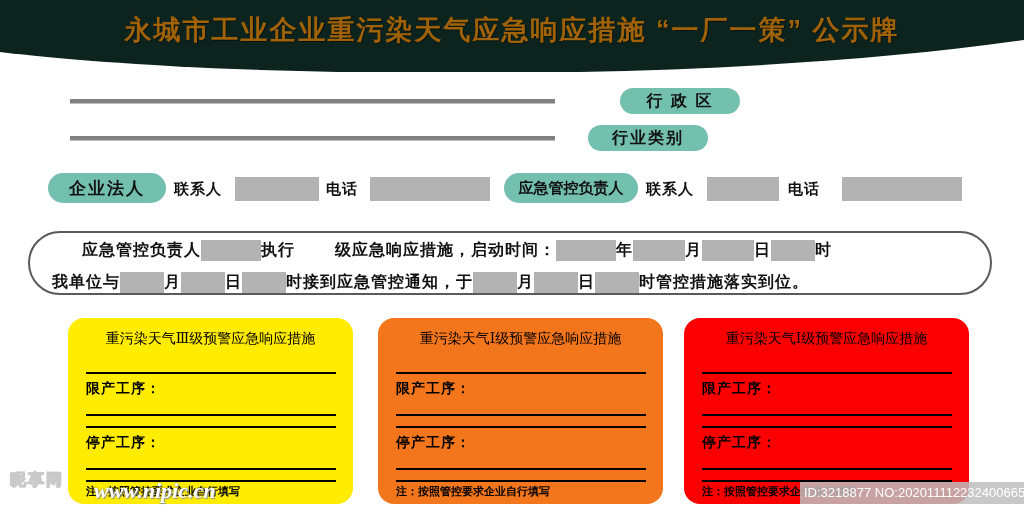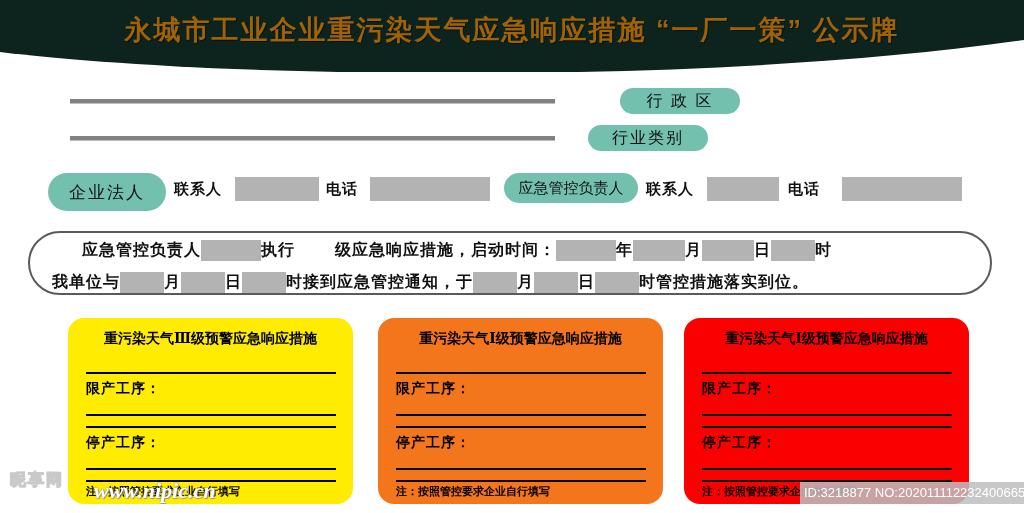--- a/index.html
+++ b/index.html
@@ -52,31 +52,31 @@
   }
   .rule.r1 { top: 99px; }
   .rule.r2 { top: 136px; }
 
   
   .pill {
     position: absolute;
     background: #73c0ae;
     color: #111111;
     border-radius: 999px;
-    font-weight: normal;
+    font-weight: bold;
     display: flex;
     align-items: center;
     justify-content: center;
     white-space: nowrap;
     font-size: 16px;
     letter-spacing: 2px;
   }
   .pill.region   { left: 620px; top: 88px;  width: 120px; height: 26px; }
   .pill.industry { left: 588px; top: 125px; width: 120px; height: 26px; }
-  .pill.legal    { left: 48px;  top: 173px; width: 118px; height: 38px; font-size: 17px; }
+  .pill.legal    { left: 48px;  top: 173px; width: 118px; height: 30px; font-size: 17px; }
   .pill.emerg    { left: 504px; top: 173px; width: 134px; height: 30px; font-size: 15px; letter-spacing: 0px; text-align: right;}
 
   
   .fld-label {
     position: absolute;
     font-size: 15px;
     font-weight: bold;
     color: #111111;
     white-space: nowrap;
     letter-spacing: 1px;
@@ -140,21 +140,21 @@
   .card.c1 { left: 68px;  background: #ffec00; }
   .card.c2 { left: 378px; background: #f4761c; }
   .card.c3 { left: 684px; background: #fb0000; }
 
   .card-title {
     position: absolute;
     left: 0; top: 12px;
     width: 100%;
     text-align: center;
     font-size: 14px;
-    font-weight: bold;
+    font-weight: normal;
     color: #000000;
     letter-spacing: 0px;
     white-space: nowrap;
     font-family: "Liberation Serif", "DejaVu Serif", serif;
   }
   .card-rule {
     position: absolute;
     left: 18px;
     width: 250px;
     height: 0;

